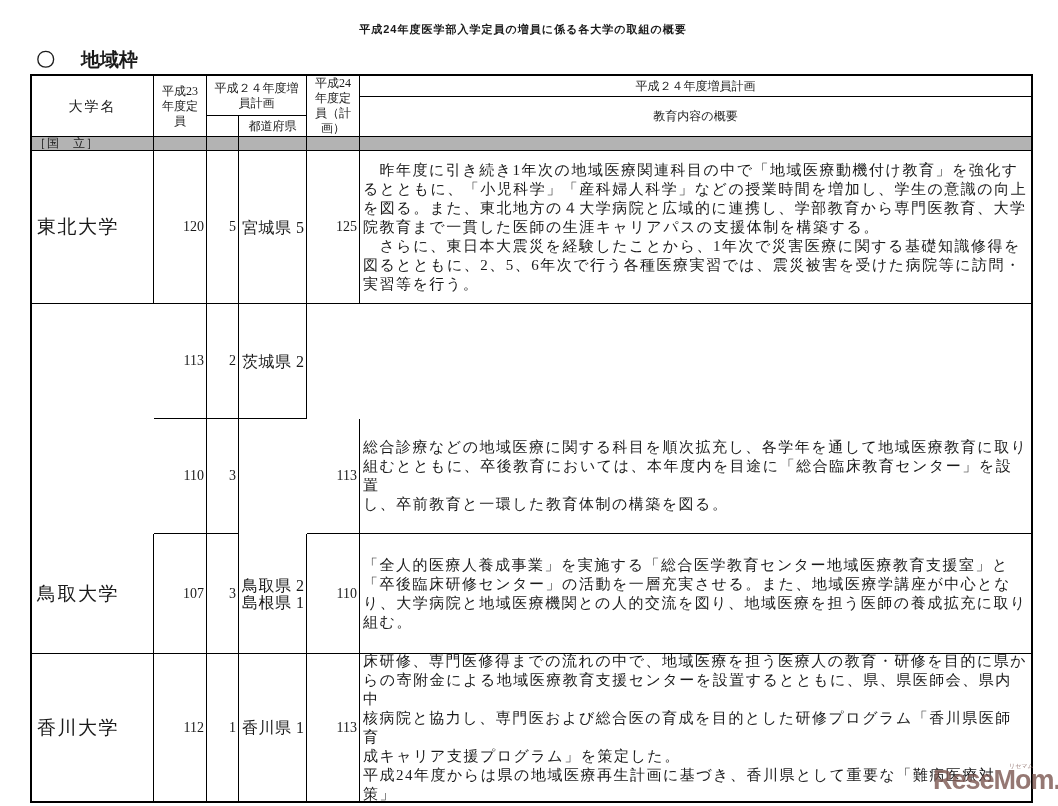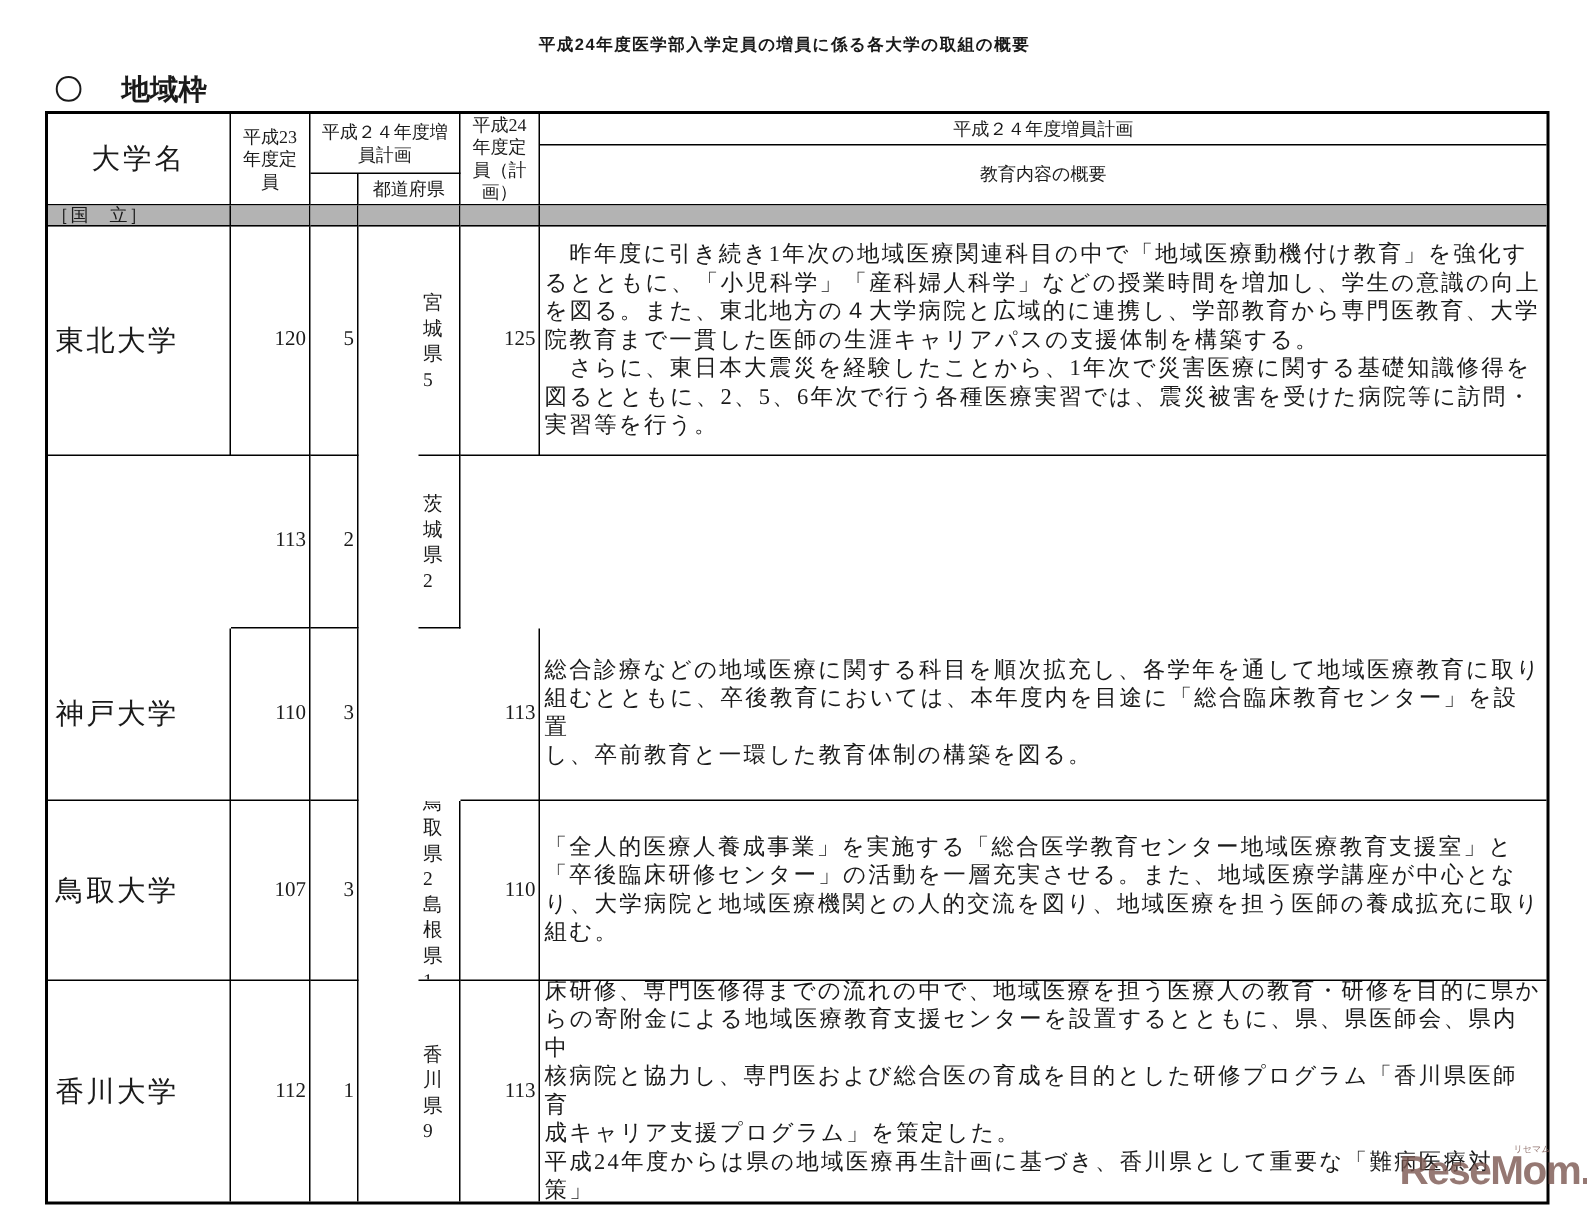--- a/index.html
+++ b/index.html
@@ -27,26 +27,26 @@
     grid-template-rows:21px 19px 21px 14px 153px 115px 115px 120px auto;
     background:#fff;
   }
   .cell{
     box-sizing:border-box;border-right:1px solid #000;border-bottom:1px solid #000;
     display:flex;align-items:center;overflow:hidden;
   }
   .cell.lastcol{border-right:none;}
   .cell.lastrow{border-bottom:none;}
   .hdr{justify-content:center;text-align:center;font-size:12px;line-height:15px;white-space:pre-wrap;}
-  .hdr-univ{font-size:19px;letter-spacing:2px;}
+  .hdr-univ{font-size:14px;letter-spacing:2px;}
   .band{background:#b3b3b3;}
   .band-label{font-size:12px;line-height:13px;padding-left:2px;letter-spacing:1px;}
   .univ-cell{padding-left:5px;font-size:19px;letter-spacing:1.5px;}
   .num-cell{justify-content:flex-end;padding-right:2px;font-size:14px;}
-  .pref-cell{padding-left:3px;font-size:13px;letter-spacing:0.5px;white-space:pre-wrap;line-height:17px;margin-left:40px;}
+  .pref-cell{padding-left:3px;font-size:16px;letter-spacing:0.5px;white-space:pre-wrap;line-height:17px;}
   .desc-cell{padding:0 3px;}
   .desc-text{
     font-size:15px;line-height:19px;letter-spacing:1.5px;
     white-space:pre-wrap;width:100%;
   }
   .watermark{
     position:absolute;top:762px;left:933px;width:122px;height:42px;
     color:rgba(122,86,80,0.8);
     font-family:"Liberation Sans","DejaVu Sans",sans-serif;
     pointer-events:none;
@@ -105,21 +105,20 @@
 院教育まで一貫した医師の生涯キャリアパスの支援体制を構築する。
 　さらに、東日本大震災を経験したことから、1年次で災害医療に関する基礎知識修得を
 図るとともに、2、5、6年次で行う各種医療実習では、震災被害を受けた病院等に訪問・
 実習等を行う。</div>
     </div>
 
   <div class="cell num-cell" style="grid-column:2;grid-row:6;">113</div>
   <div class="cell num-cell" style="grid-column:3;grid-row:6;">2</div>
   <div class="cell pref-cell" style="grid-column:4;grid-row:6;">茨城県 2</div>
 
-  <div class="cell univ-cell" style="grid-column:1;grid-row:7;">神戸大学</div>
   <div class="cell num-cell" style="grid-column:2;grid-row:7;">110</div>
   <div class="cell num-cell" style="grid-column:3;grid-row:7;">3</div>
   <div class="cell num-cell" style="grid-column:5;grid-row:7;">113</div>
   <div class="cell desc-cell lastcol" style="grid-column:6;grid-row:7;">
       <div class="desc-text">総合診療などの地域医療に関する科目を順次拡充し、各学年を通して地域医療教育に取り
 組むとともに、卒後教育においては、本年度内を目途に「総合臨床教育センター」を設置
 し、卒前教育と一環した教育体制の構築を図る。</div>
     </div>
 
   <div class="cell univ-cell" style="grid-column:1;grid-row:8;">鳥取大学</div>
@@ -131,21 +130,21 @@
   <div class="cell desc-cell lastcol" style="grid-column:6;grid-row:8;">
       <div class="desc-text">「全人的医療人養成事業」を実施する「総合医学教育センター地域医療教育支援室」と
 「卒後臨床研修センター」の活動を一層充実させる。また、地域医療学講座が中心とな
 り、大学病院と地域医療機関との人的交流を図り、地域医療を担う医師の養成拡充に取り
 組む。</div>
     </div>
 
   <div class="cell univ-cell lastrow" style="grid-column:1;grid-row:9;">香川大学</div>
   <div class="cell num-cell lastrow" style="grid-column:2;grid-row:9;">112</div>
   <div class="cell num-cell lastrow" style="grid-column:3;grid-row:9;">1</div>
-  <div class="cell pref-cell lastrow" style="grid-column:4;grid-row:9;">香川県 9</div>
+  <div class="cell pref-cell lastrow" style="grid-column:4;grid-row:9;">香川県 1</div>
   <div class="cell num-cell lastrow" style="grid-column:5;grid-row:9;">113</div>
   <div class="cell desc-cell lastcol lastrow" style="grid-column:6;grid-row:9;">
       <div class="desc-text">地域医療人の生涯にわたる医療技術の維持と向上を支援するため、入学から卒前・卒後臨
 床研修、専門医修得までの流れの中で、地域医療を担う医療人の教育・研修を目的に県か
 らの寄附金による地域医療教育支援センターを設置するとともに、県、県医師会、県内中
 核病院と協力し、専門医および総合医の育成を目的とした研修プログラム「香川県医師育
 成キャリア支援プログラム」を策定した。
 平成24年度からは県の地域医療再生計画に基づき、香川県として重要な「難病医療対策」
 及び「結核・感染症対策」に特化した寄附講座等を新設する予定。</div>
     </div>

